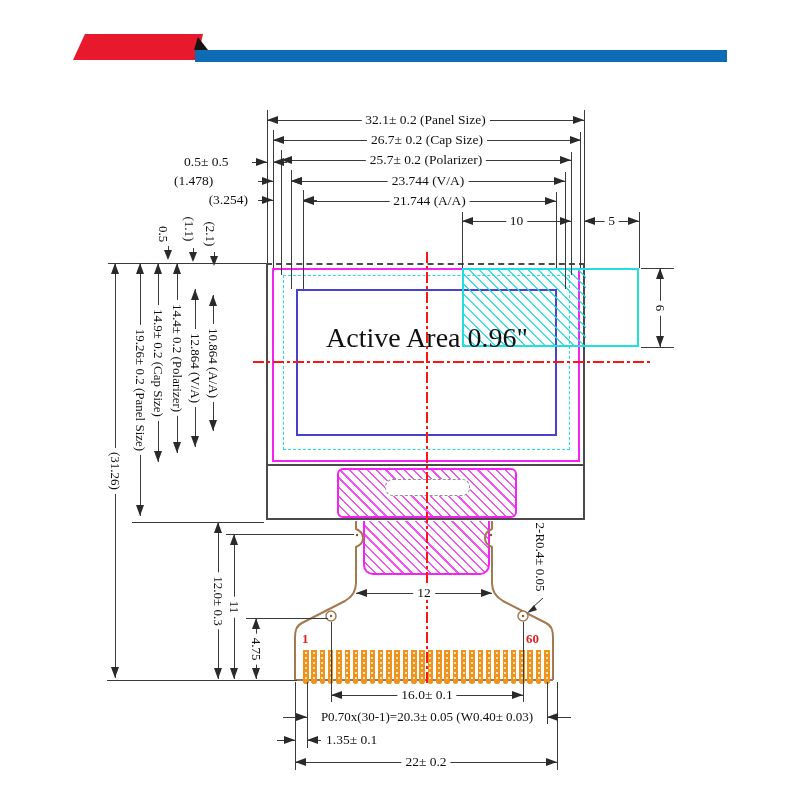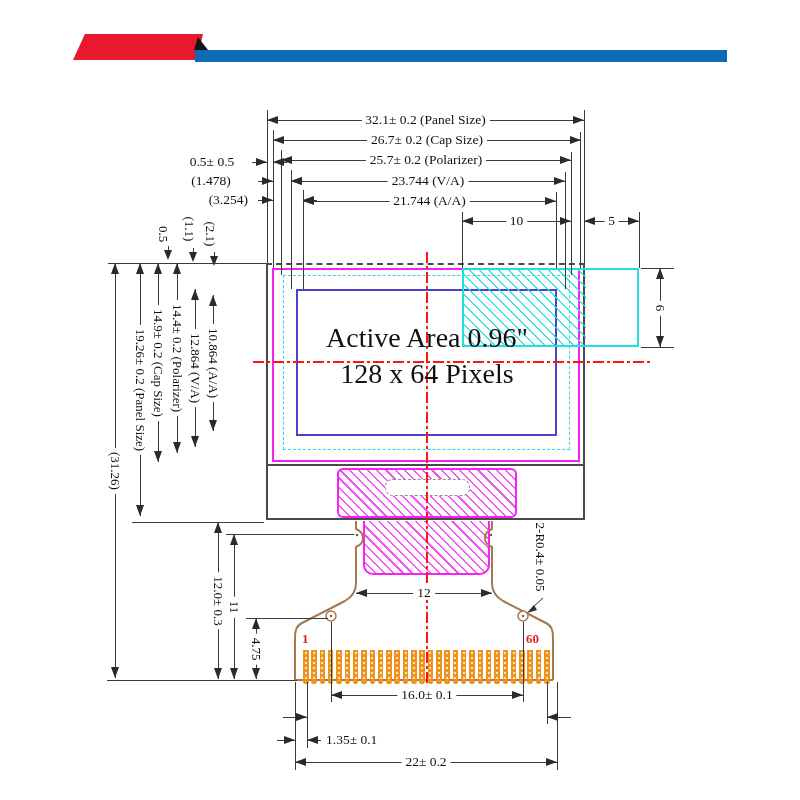--- a/index.html
+++ b/index.html
@@ -99,21 +99,20 @@
       <div class="pin"></div>
       <div class="pin"></div>
     </div>
   <div class="abs pinnum" style="left:302px;top:631px">1</div>
   <div class="abs pinnum" style="left:526px;top:631px">60</div>
 
   <div class="abs clv" style="left:426px;top:252px;width:1.5px;height:433px"></div>
   <div class="abs clh" style="left:253px;top:361px;width:399px;height:1.5px"></div>
 
   <div class="abs bigtext" style="left:267px;top:322px;width:320px">Active Area 0.96"</div>
-  <div class="abs bigtext" style="left:267px;top:358px;width:320px">128 x 64 Pixels</div>
 
   <div class="vl" style="left:267px;top:110px;height:153px"></div>
   <div class="vl" style="left:273px;top:130px;height:138px"></div>
   <div class="vl" style="left:281px;top:150px;height:125px"></div>
   <div class="vl" style="left:291px;top:170px;height:119px"></div>
   <div class="vl" style="left:303px;top:190px;height:99px"></div>
   <div class="vl" style="left:462px;top:212px;height:56px"></div>
   <div class="vl" style="left:556px;top:192px;height:76px"></div>
   <div class="vl" style="left:565px;top:172px;height:117px"></div>
   <div class="vl" style="left:571px;top:152px;height:123px"></div>
@@ -157,31 +156,31 @@
       <i class="a-r"></i>
     <span class="dimlab">10</span>
     </div>
   <div class="hdim" style="left:584px;top:221px;width:55px">
     <i class="ln"></i>
       <i class="a-l"></i>
       <i class="a-r"></i>
     <span class="dimlab">5</span>
     </div>
 
-  <span class="abs dimlab" style="left:171px;top:155px;width:82px;text-align:center;background:none">0.5± 0.5</span>
+  <span class="abs dimlab" style="left:180px;top:155px;width:82px;text-align:left;background:none">0.5± 0.5</span>
   <div class="hdim" style="left:252px;top:162px;width:15px">
       <i class="ln"></i>
       <i class="a-r"></i>
     </div>
   <div class="hdim" style="left:273px;top:162px;width:14px">
       <i class="ln"></i>
       <i class="a-l"></i>
     </div>
 
-  <span class="abs dimlab" style="left:170px;top:174px;width:82px;text-align:center;background:none">(1.478)</span>
+  <span class="abs dimlab" style="left:170px;top:174px;width:82px;text-align:left;background:none">(1.478)</span>
   <div class="hdim" style="left:258px;top:181px;width:15px">
       <i class="ln"></i>
       <i class="a-r"></i>
     </div>
   <div class="hdim" style="left:291px;top:181px;width:14px">
       <i class="ln"></i>
       <i class="a-l"></i>
     </div>
 
   <span class="abs dimlab" style="left:170px;top:193px;width:82px;text-align:right;background:none">(3.254)</span>
@@ -301,20 +300,21 @@
     </div>
 
   <div class="hdim" style="left:283px;top:717px;width:24px">
       <i class="ln"></i>
       <i class="a-r"></i>
     </div>
   <div class="hdim" style="left:547px;top:717px;width:24px">
       <i class="ln"></i>
       <i class="a-l"></i>
     </div>
+  <span class="abs dimlab" style="left:427px;top:710px;transform:translateX(-50%);font-size:13px">P0.70x(30-1)=20.3± 0.05 (W0.40± 0.03)</span>
 
   <div class="hdim" style="left:277px;top:740px;width:18px">
       <i class="ln"></i>
       <i class="a-r"></i>
     </div>
   <div class="hdim" style="left:307px;top:740px;width:14px">
       <i class="ln"></i>
       <i class="a-l"></i>
     </div>
   <span class="abs dimlab" style="left:322px;top:733px;background:none">1.35± 0.1</span>

